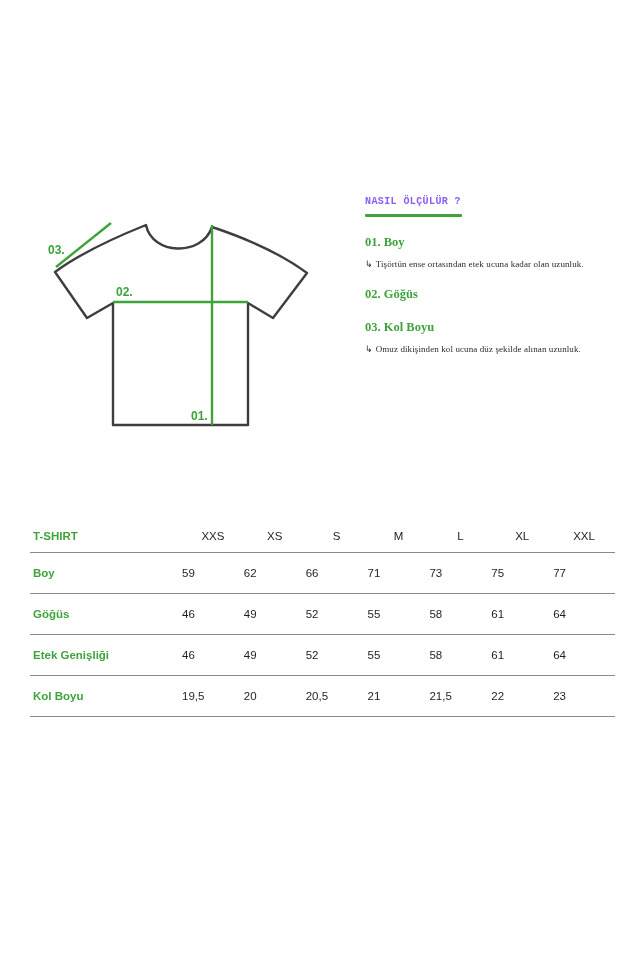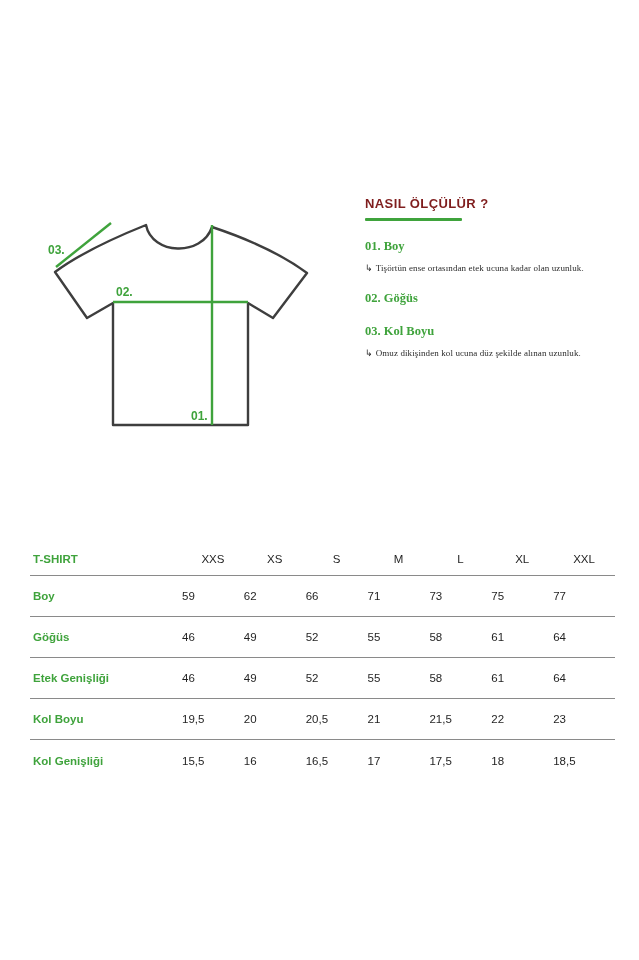--- a/index.html
+++ b/index.html
@@ -32,24 +32,25 @@
   }
 
   
   .instructions {
     position: absolute;
     left: 365px;
     top: 196px;
     width: 266px;
   }
   .instructions-title {
-    font-size: 13px;
+    font-size: 10px;
     font-weight: bold;
     letter-spacing: 0.4px;
-    color: #7f1d1d;
+    color: #8b5cf6;
+    font-family: Liberation Mono, monospace;
   }
   .title-underline {
     width: 97px;
     height: 3px;
     background: #3fa33c;
     margin-top: 7px;
     border-radius: 1px;
   }
   .instr-item { margin-top: 0; font-family: Liberation Serif, serif; }
   .instr-heading {
@@ -68,21 +69,21 @@
   .instr-desc .arrow {
     font-size: 9px;
     color: #2b2b2b;
     margin-right: 3px;
   }
 
   
   .size-table {
     position: absolute;
     left: 30px;
-    top: 543px;
+    top: 520px;
     width: 585px;
   }
   .t-row {
     display: grid;
     grid-template-columns: 152px repeat(7, 1fr);
     align-items: center;
     height: 41px;
     border-bottom: 1.5px solid #8a8a8a;
   }
   .t-row.header { height: 33px; }
@@ -210,25 +211,15 @@
       <div class="t-label">Kol Boyu</div>
       <div class="t-cell">19,5</div>
       <div class="t-cell">20</div>
       <div class="t-cell">20,5</div>
       <div class="t-cell">21</div>
       <div class="t-cell">21,5</div>
       <div class="t-cell">22</div>
       <div class="t-cell">23</div>
     </div>
 
-    <div class="t-row last">
-      <div class="t-label">Kol Genişliği</div>
-      <div class="t-cell">15,5</div>
-      <div class="t-cell">16</div>
-      <div class="t-cell">16,5</div>
-      <div class="t-cell">17</div>
-      <div class="t-cell">17,5</div>
-      <div class="t-cell">18</div>
-      <div class="t-cell">18,5</div>
-    </div>
 
   </div>
 </div>
 
 </body></html>

